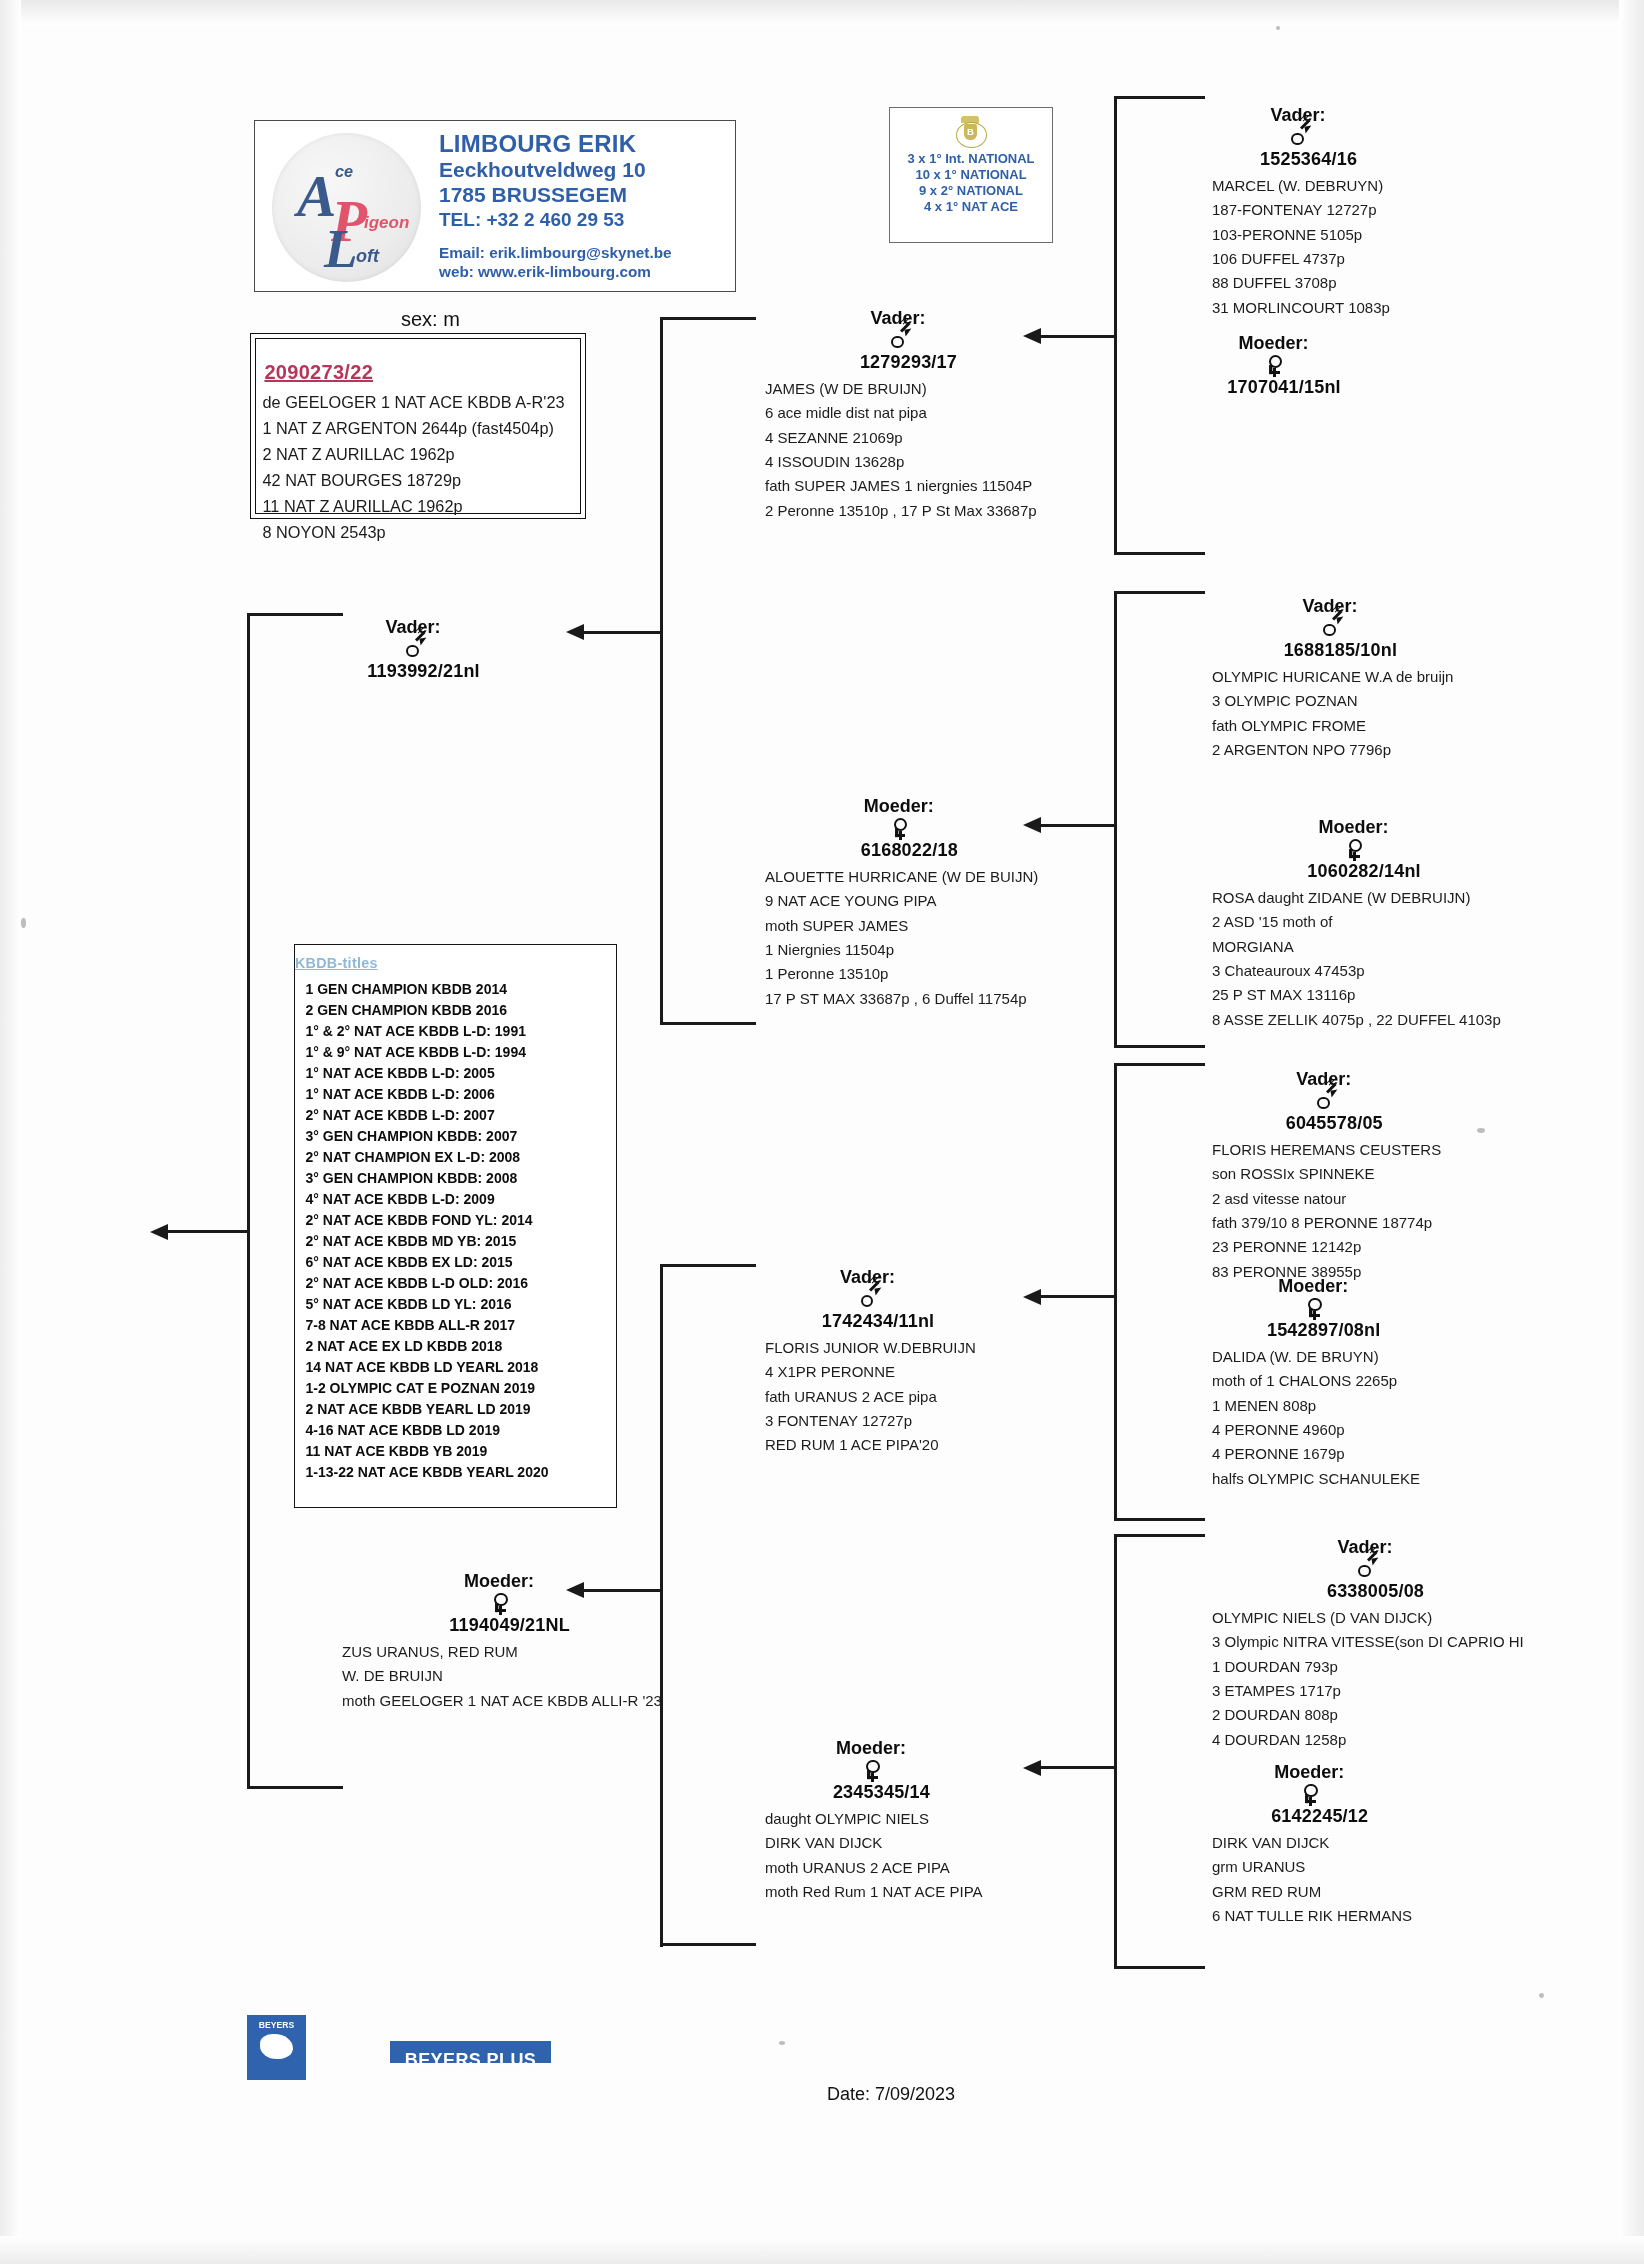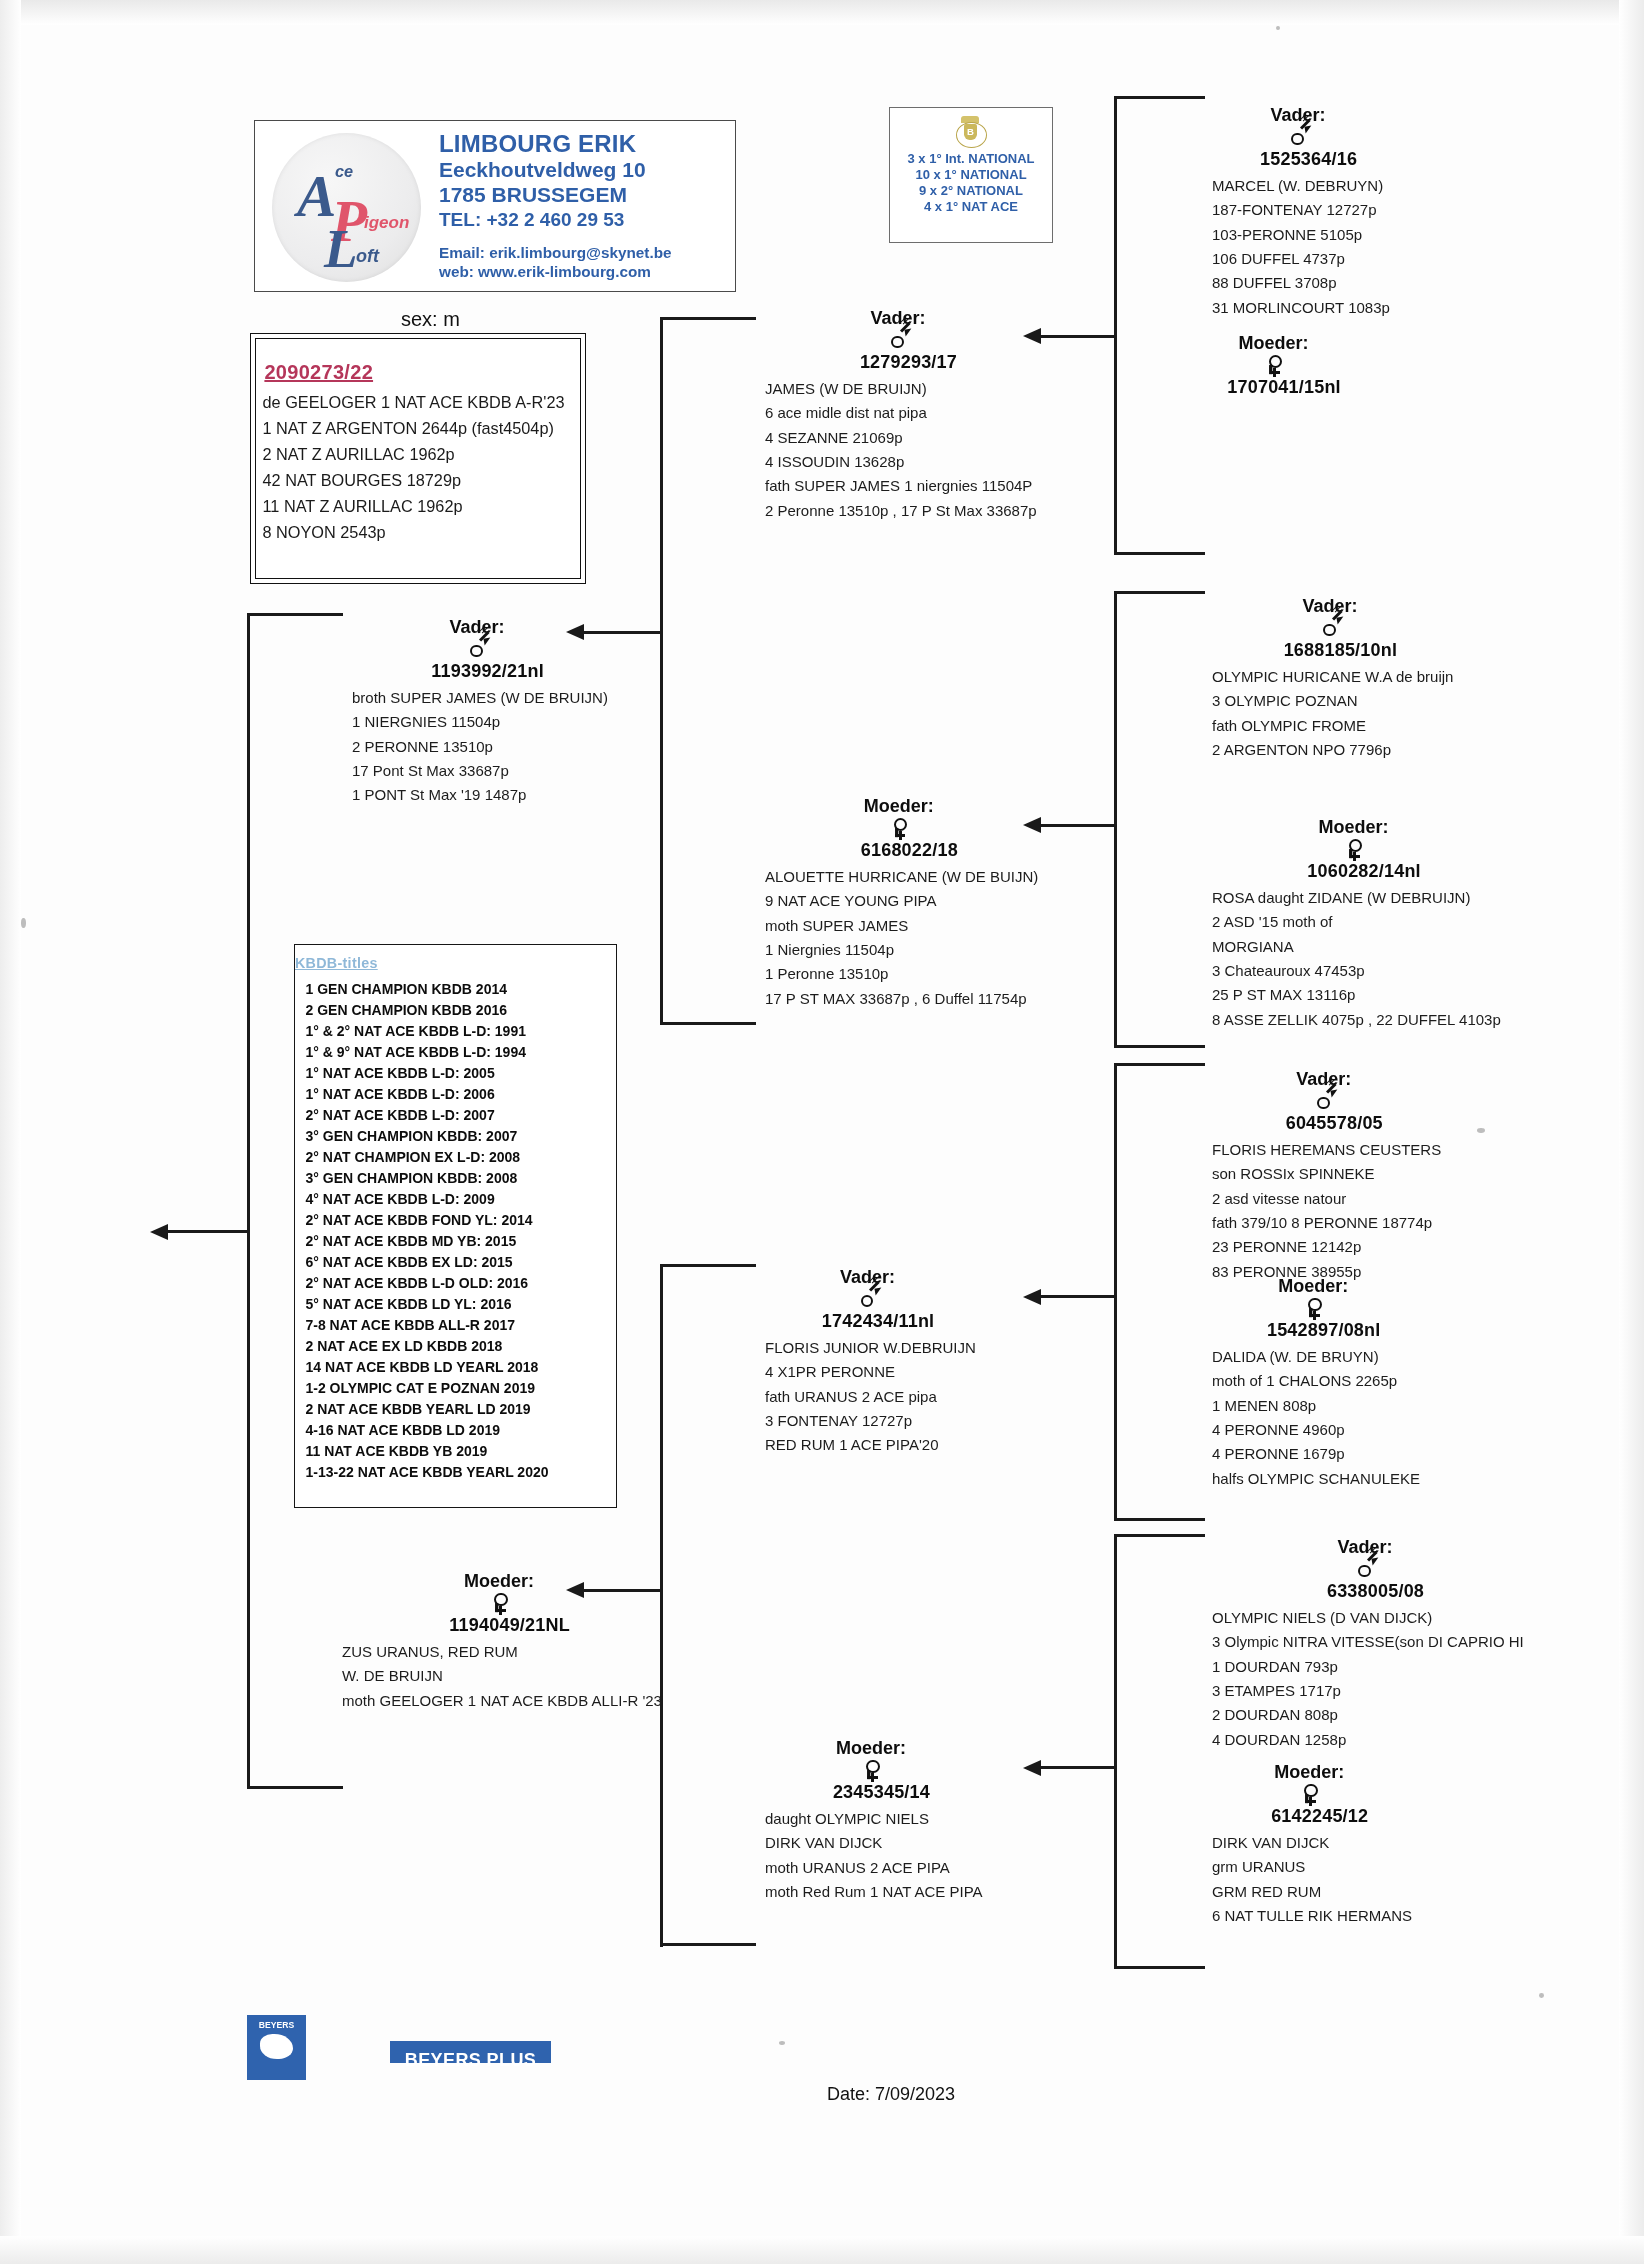--- a/index.html
+++ b/index.html
@@ -196,21 +196,21 @@
     font-size: 20px;
     color: #111;
   }
 
   
   .subject-box {
     position: absolute;
     left: 250px;
     top: 333px;
     width: 336px;
-    height: 251px;
+    height: 186px;
     border: 1.9px solid #111;
     background: #fff;
     box-sizing: border-box;
   }
   .subject-inner {
     position: absolute;
     left: 3.8px; top: 3.8px; right: 3.8px; bottom: 3.8px;
     border: 1px solid #111;
     box-sizing: border-box;
   }
@@ -550,27 +550,20 @@
   <div class="arrow-left" style="left:1023px;top:1760px;"></div>
 
   <div class="entry" style="left:352px;top:617px;">
     <div class="entry-title">
       <span class="lab">Vader:</span>
       <span class="sym male">
           <i class="arrowhead"></i>
         </span>
       <span class="ring">1193992/21nl</span>
     </div>
-    <div class="entry-lines">
-      <div>broth SUPER JAMES (W DE BRUIJN)</div>
-      <div>1 NIERGNIES 11504p</div>
-      <div>2 PERONNE 13510p</div>
-      <div>17 Pont St Max 33687p</div>
-      <div>1 PONT St Max '19 1487p</div>
-    </div>
   </div>
 
   <div class="entry" style="left:342px;top:1571px;">
     <div class="entry-title">
       <span class="lab">Moeder:</span>
       <span class="sym female">
           <i class="cross"></i>
         </span>
       <span class="ring">1194049/21NL</span>
     </div>

